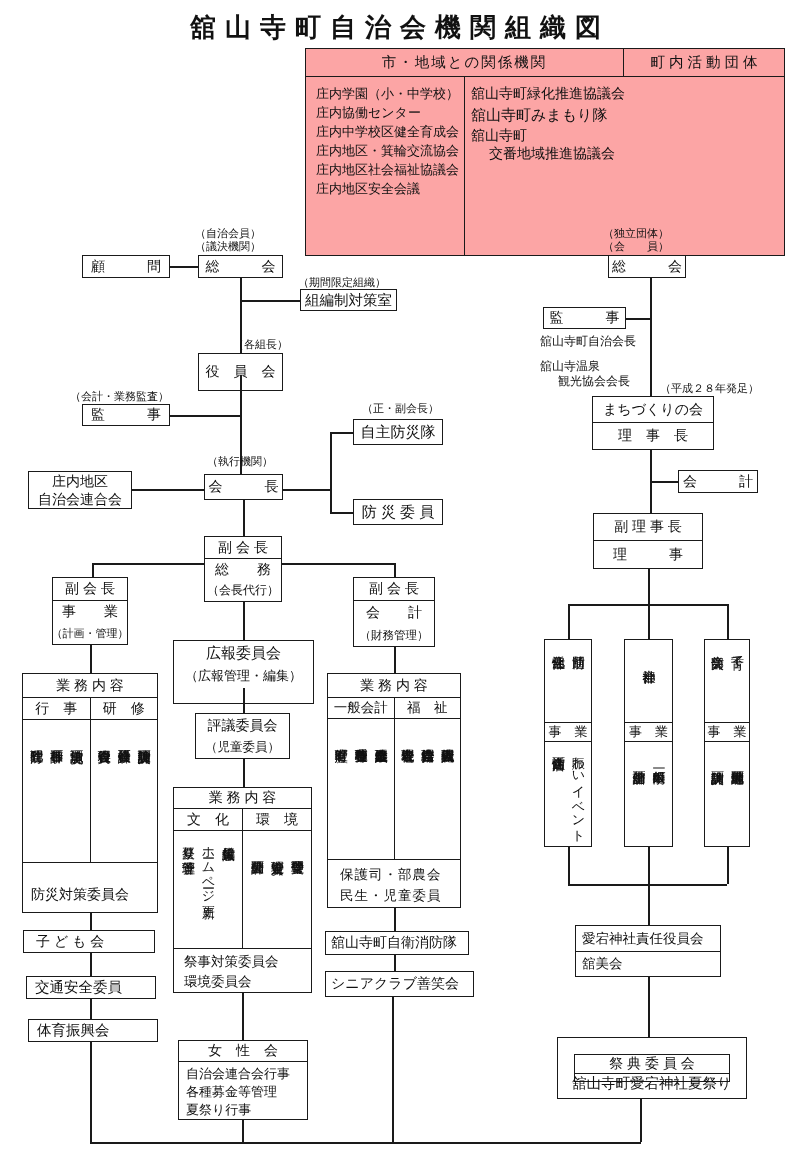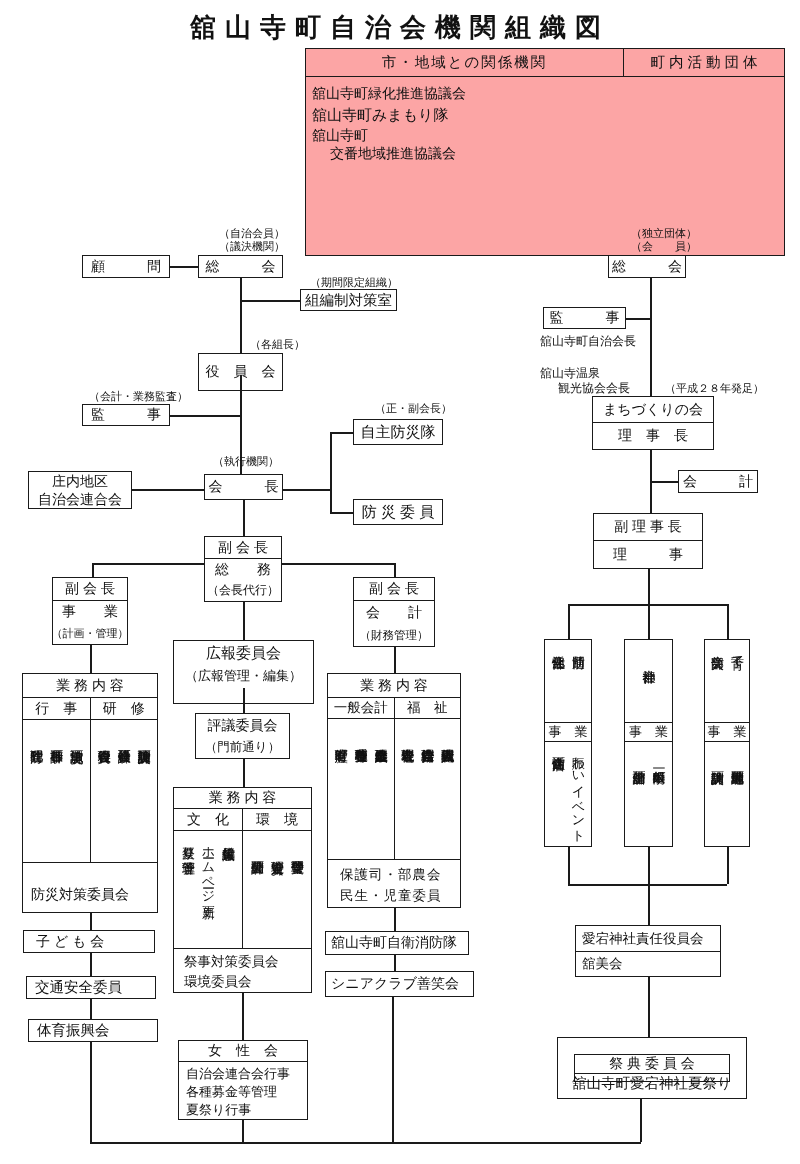--- a/index.html
+++ b/index.html
@@ -4,21 +4,21 @@
 <style>
   *{margin:0;padding:0;box-sizing:border-box}
   html,body{background:#fff}
   body{width:800px;height:1164px;position:relative;overflow:hidden;
        font-family:"Liberation Sans","DejaVu Sans",sans-serif;color:#111}
   .abs{position:absolute}
   .box{position:absolute;border:1.5px solid #1a1a1a;background:#fff}
   .hline{position:absolute;height:1.5px;background:#1a1a1a}
   .vline{position:absolute;width:1.5px;background:#1a1a1a}
   .c{display:flex;align-items:center;justify-content:center}
-  .note{position:absolute;font-size:11px;line-height:13px;text-align:right;color:#111;white-space:nowrap}
+  .note{position:absolute;font-size:11px;line-height:13px;text-align:left;color:#111;white-space:nowrap}
   .f14{font-size:14px}.f15{font-size:15px}.f13{font-size:13px}.f12{font-size:12px}
   .title{position:absolute;left:0;top:10px;width:800px;text-align:center;
          font-size:26px;font-weight:bold;letter-spacing:9px;white-space:nowrap}
   
   .ttable{position:absolute;left:305px;top:48px;width:480px;height:208px;border:1.5px solid #1a1a1a;display:flex;flex-direction:column;background:#fca5a5}
   .t-head{height:28px;display:flex;border-bottom:1.5px solid #1a1a1a}
   .t-head .th1{width:318px;border-right:1.5px solid #1a1a1a;display:flex;align-items:center;justify-content:center;font-size:14.5px;letter-spacing:2px}
   .t-head .th2{flex:1;display:flex;align-items:center;justify-content:center;font-size:14.5px}
   .t-body{flex:1;display:flex}
   .t-col{width:159px;border-right:1.5px solid #1a1a1a;padding:7px 0 0 10px;font-size:13px;line-height:19px}
@@ -59,20 +59,28 @@
 <div class="abs" style="left:0;top:0;width:800px;height:1164px">
 
   <div class="title">舘山寺町自治会機関組織図</div>
 
   <div class="ttable">
     <div class="t-head">
       <div class="th1">市・地域との関係機関</div>
       <div class="th2">町 内 活 動 団 体</div>
     </div>
     <div class="t-body">
+      <div class="t-col">
+        <div>庄内学園（小・中学校）</div>
+        <div>庄内協働センター</div>
+        <div>庄内中学校区健全育成会</div>
+        <div>庄内地区・箕輪交流協会</div>
+        <div>庄内地区社会福祉協議会</div>
+        <div>庄内地区安全会議</div>
+      </div>
       <div class="t-col t-col3" style="border-right:none">
         <div class="f14" style="line-height:21px">舘山寺町緑化推進協議会</div>
         <div class="f15" style="line-height:22px">舘山寺町みまもり隊</div>
         <div class="f14" style="line-height:19px">舘山寺町</div>
         <div class="f14 indent" style="line-height:17px">交番地域推進協議会</div>
       </div>
     </div>
   </div>
 
   <div class="note" style="left:195px;top:227px;width:90px">
@@ -173,21 +181,21 @@
   <div class="vline" style="left:90px;top:1042px;height:100px"></div>
 
   <div class="vline" style="left:243px;top:602px;height:38px"></div>
   <div class="box" style="left:173px;top:640px;width:141px;height:64px">
     <div class="c f15" style="height:25px;white-space:nowrap">広報委員会</div>
     <div class="c f13" style="height:20px;white-space:nowrap">（広報管理・編集）</div>
   </div>
   <div class="vline" style="left:243px;top:688px;height:25px"></div>
   <div class="box" style="left:195px;top:713px;width:95px;height:46px">
     <div class="c f14" style="height:24px;white-space:nowrap">評議委員会</div>
-    <div class="c" style="height:19px;font-size:12.5px;white-space:nowrap">（門前通り）</div>
+    <div class="c" style="height:19px;font-size:12.5px;white-space:nowrap">（児童委員）</div>
   </div>
   <div class="vline" style="left:243px;top:759px;height:28px"></div>
 
   <div class="box gy" style="left:173px;top:787px;width:139px;height:206px">
     <div class="g-head" style="height:21px">業 務 内 容</div>
     <div class="g-cols" style="height:22px">
       <div class="g-col">文　化</div>
       <div class="g-col">環　境</div>
     </div>
     <div class="g-body">
@@ -261,21 +269,21 @@
   <div class="note" style="left:603px;top:227px;width:94px">
     <div>（独立団体）</div>
     <div>（会　　員）</div>
   </div>
   <div class="box c f14" style="left:608px;top:255px;width:78px;height:23px">総　　　会</div>
   <div class="vline" style="left:650px;top:278px;height:119px"></div>
   <div class="box c f14" style="left:543px;top:307px;width:83px;height:22px">監　　　事</div>
   <div class="hline" style="left:626px;top:318px;width:24px"></div>
   <div class="subtext" style="left:540px;top:334px">
     <div>舘山寺町自治会長</div>
-    <div style="margin-top:17px">舘山寺温泉</div>
+    <div style="margin-top:10px">舘山寺温泉</div>
     <div class="indent">観光協会会長</div>
   </div>
 
   <div class="note" style="left:660px;top:382px;width:104px">（平成２８年発足）</div>
   <div class="box rows" style="left:592px;top:396px;width:122px;height:54px">
     <div class="rw f14" style="height:27px">まちづくりの会</div>
     <div class="rw f14" style="height:27px">理　事　長</div>
   </div>
   <div class="vline" style="left:650px;top:450px;height:63px"></div>
   <div class="hline" style="left:650px;top:481px;width:28px"></div>

